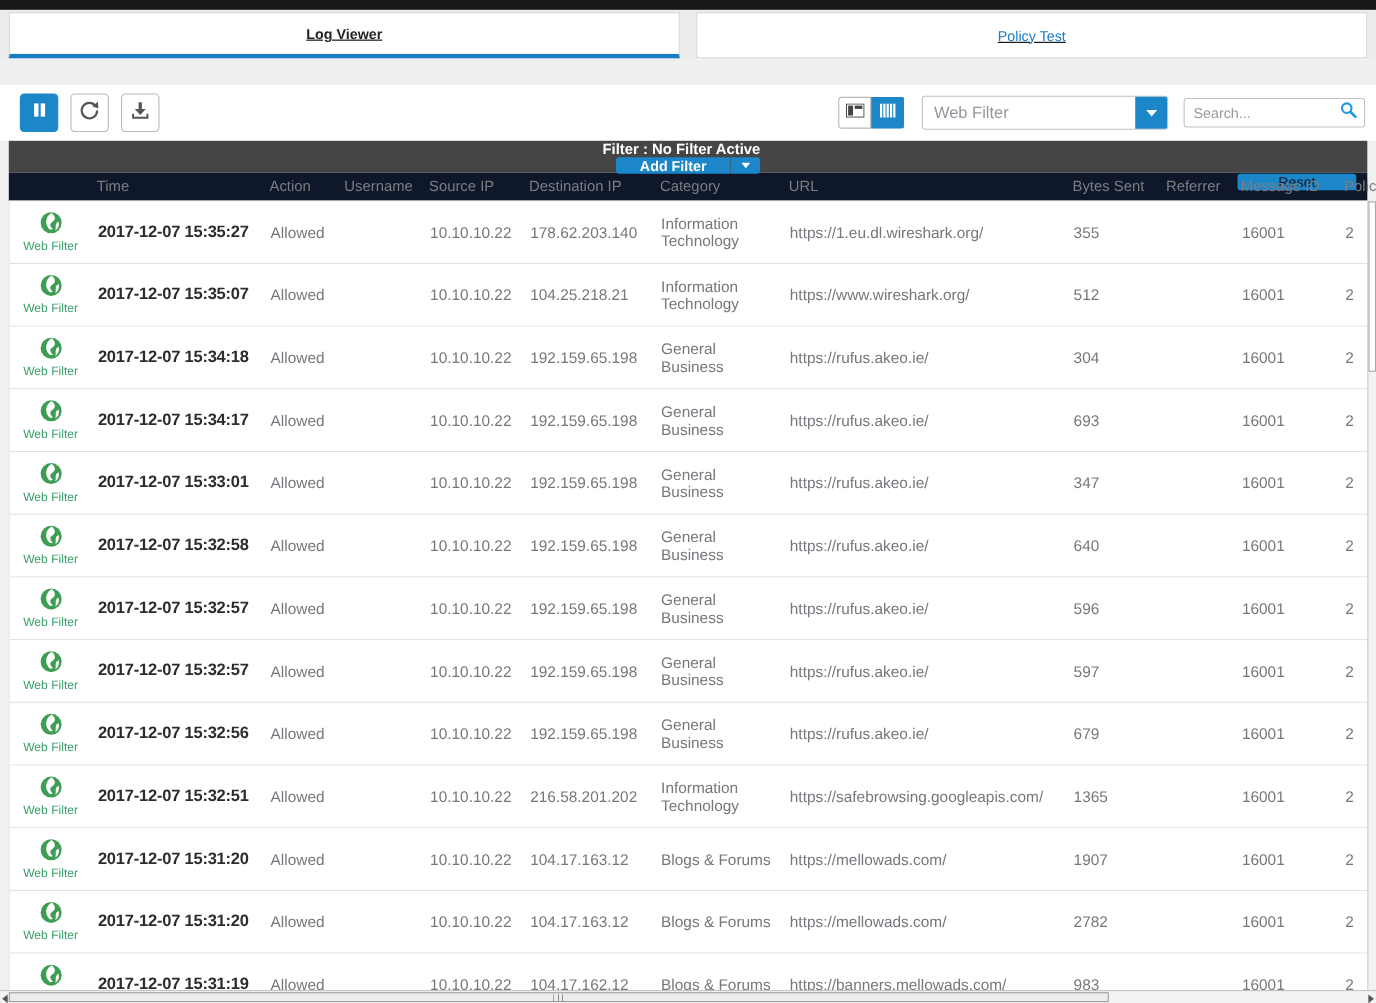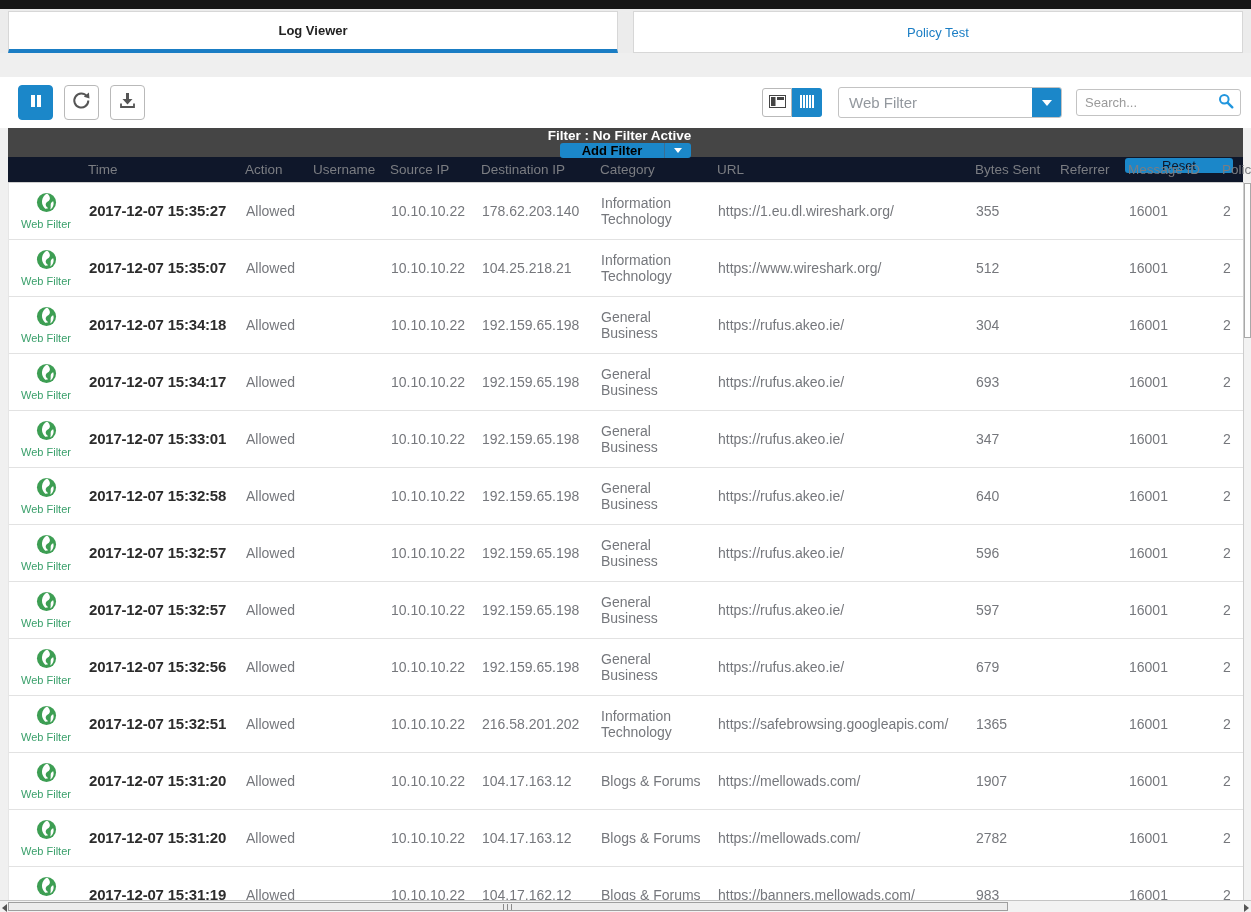--- a/index.html
+++ b/index.html
@@ -4,21 +4,21 @@
 <style>
   * { margin:0; padding:0; box-sizing:border-box; }
   html,body { background:#e9e9e9; }
   body { font-family:"Liberation Sans","DejaVu Sans",sans-serif; }
   .page { position:relative; width:1251px; height:912px; background:#f0f0f0; overflow:hidden; margin:0 auto; }
 
   
   .topbar { height:9px; background:#171717; }
 
   
-  .tabbar { display:flex; gap:15px; padding:2px 8px 0 8px; height:44px; background:#ececec; }
+  .tabbar { display:flex; gap:15px; padding:2px 8px 0 8px; height:44px; background:#ececec;text-decoration:underline; }
   .tab { flex:1; background:#fff; border:1px solid #d7d7d7; border-bottom:none; display:flex; align-items:center; justify-content:center; font-size:13px; cursor:pointer; }
   .tab.active { border-bottom:4px solid #1a7dc4; color:#222; font-weight:bold; }
   .tab.inactive { border-bottom:1px solid #d7d7d7; color:#1a7dc4; }
   .tabgap { height:24px; background:#efefef; }
 
   
   .toolbar { height:51px; background:#fff; display:flex; align-items:center; padding:0 10px 0 18px; }
   .btn { width:35px; height:35px; border:1px solid #b9b9b9; border-radius:4px; background:#fff; display:flex; align-items:center; justify-content:center; margin-right:11px; cursor:pointer; }
   .btn.blue { background:#1b87c9; border-color:#1b87c9; }
   .toolbar-right { margin-left:auto; display:flex; align-items:center; }
@@ -32,21 +32,21 @@
   .select .caret-box { width:29px; align-self:stretch; background:#1b87c9; border-radius:0 2px 2px 0; display:flex; align-items:center; justify-content:center; }
   .caret-down { width:0; height:0; border-left:5px solid transparent; border-right:5px solid transparent; border-top:6px solid #fff; }
   .searchbox { width:165px; height:27px; border:1px solid #c3c3c3; border-radius:3px; background:#fff; display:flex; align-items:center; padding:0 6px 0 8px; }
   .searchbox input { flex:1; border:none; outline:none; font-size:13px; color:#555; width:100px; font-family:inherit; }
   .searchbox input::placeholder { color:#9a9a9a; }
 
   
   .filterbar { margin:0 8px; height:29px; background:#454545; display:flex; align-items:center; padding:0 10px;flex-direction:column; }
   .filter-status { color:#fff; font-size:13.5px; font-weight:bold; margin-right:12px; }
   .addfilter { display:flex; height:22px; cursor:pointer; }
-  .addfilter .main { background:#1b87c9; color:#000000; font-size:13px; font-weight:bold; display:flex; align-items:center; padding:0 22px; border-radius:3px 0 0 3px; }
+  .addfilter .main { background:#1b87c9; color:#ffffff; font-size:13px; font-weight:bold; display:flex; align-items:center; padding:0 22px; border-radius:3px 0 0 3px; }
   .addfilter .caret-seg { background:#1b87c9; width:27px; border-left:1px solid #3a6f94; border-radius:0 3px 3px 0; display:flex; align-items:center; justify-content:center; }
   .addfilter .caret-seg .caret-down { border-top-width:5px; border-left-width:4px; border-right-width:4px; }
   .resetbtn { margin-left:auto; height:23px; min-width:108px; background:#1b87c9; color:#0f172a; border:none; border-radius:3px; font-size:13px; font-family:Liberation Sans, sans-serif; cursor:pointer; }
 
   
   .grid { display:grid; grid-template-columns:80px 157px 68px 77px 91px 119px 117px 258px 85px 68px 94px 36px; align-items:center; }
   .thead { margin:0 8px; height:26px; background:#0f172a; border-bottom:1px solid #cfcfcf; }
   .th { font-size:13.5px; color:#7b7d82; white-space:nowrap; padding-right:6px; cursor:pointer; }
   .tbody { margin:0 8px; background:#fff; border-left:1px solid #e6e6e6; }
   .row { height:57px; background:#fff; border-bottom:1px solid #e2e2e2; cursor:pointer; }

